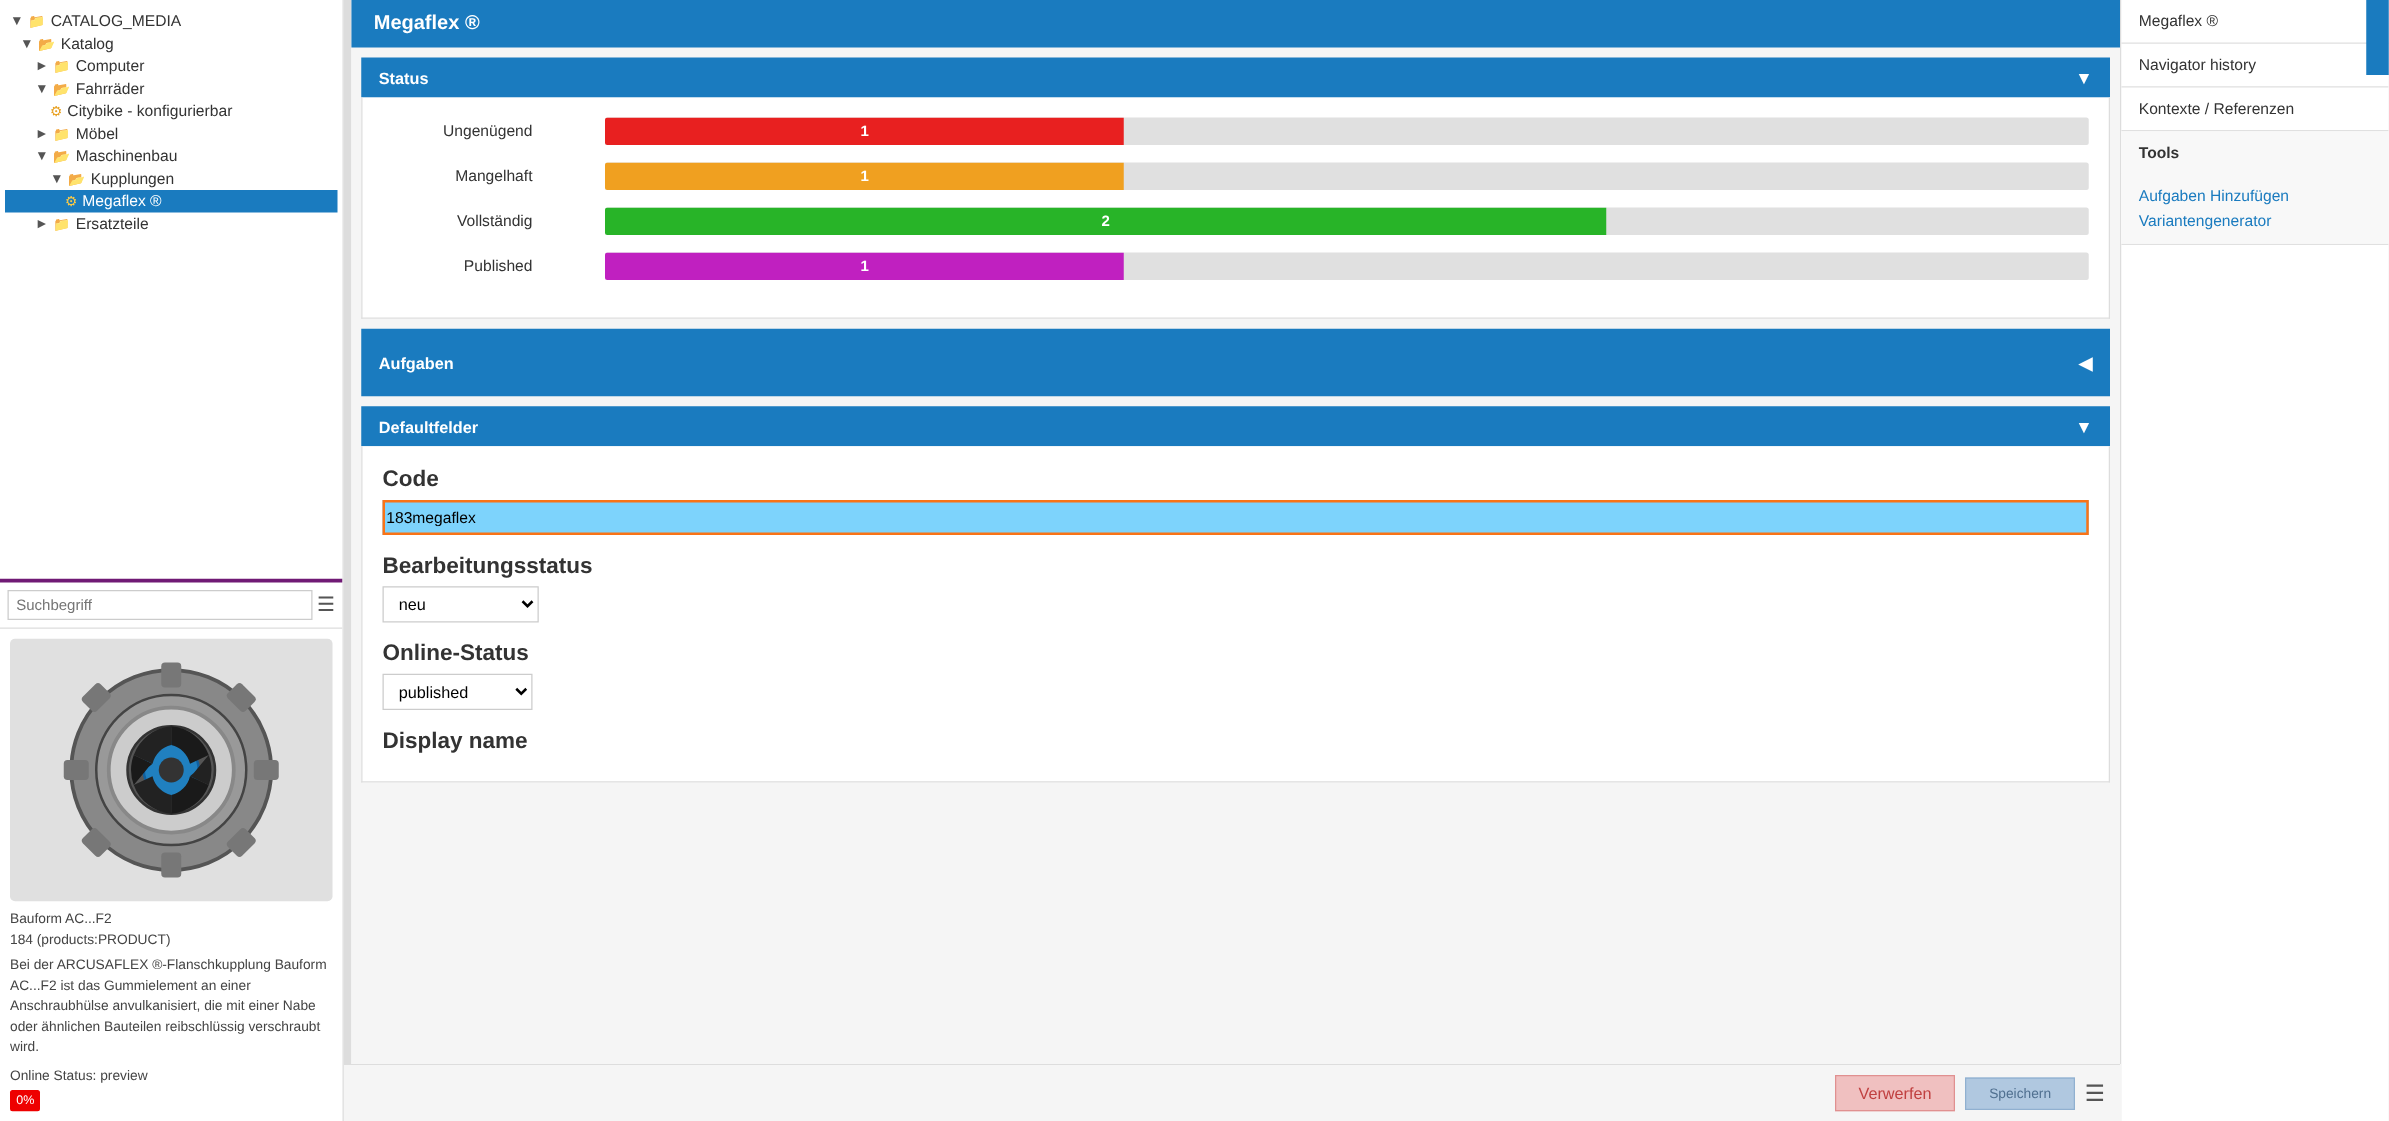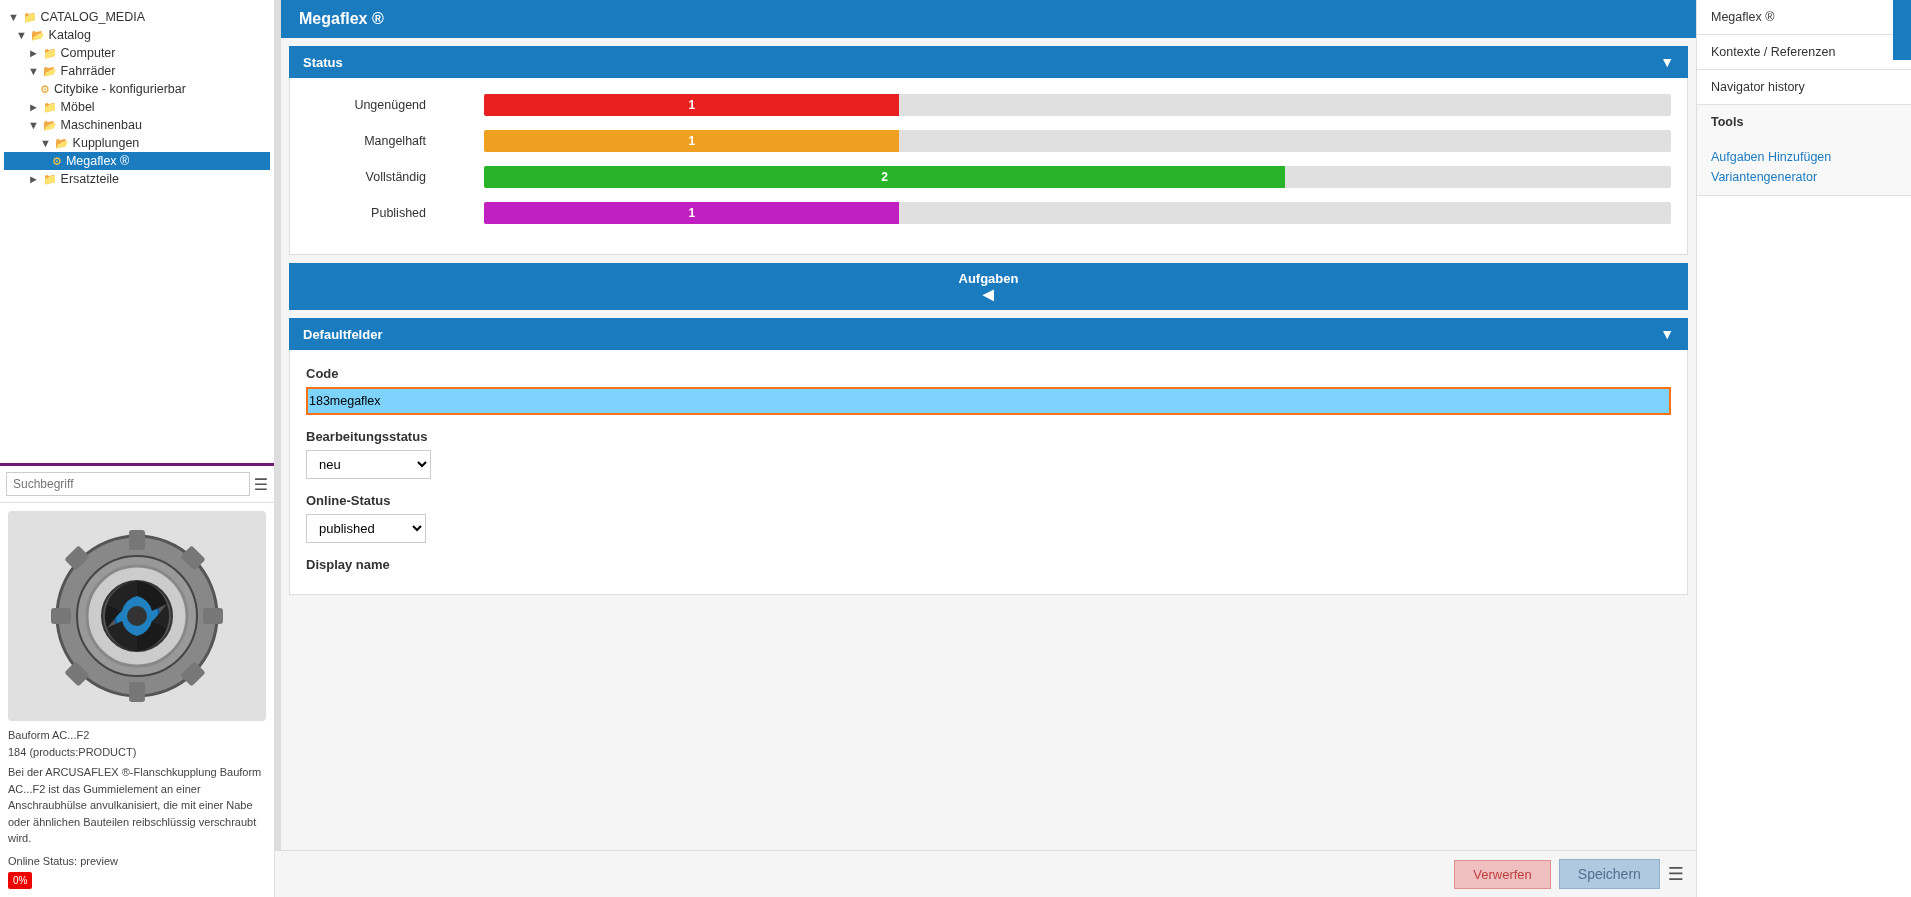--- a/index.html
+++ b/index.html
@@ -164,21 +164,21 @@
       font-size: 12px;
       font-weight: bold;
     }
     .bar-red { background: #e82020; }
     .bar-orange { background: #f0a020; }
     .bar-green { background: #28b428; }
     .bar-purple { background: #c020c0; }
 
     
     .field-label {
-      font-size: 13px;
+      font-size: 18px;
       font-weight: bold;
       color: #333;
       margin-bottom: 6px;
     }
     .field-input {
       width: 100%;
       padding: 5px 1px;
       border: 2px solid #f97316;
       font-size: 12.5px;
       margin-bottom: 14px;
@@ -215,21 +215,21 @@
       border: 1px solid #e09090;
       padding: 6px 18px;
       font-size: 13px;
       cursor: pointer;
     }
     .btn-speichern {
       background: #b0c8e0;
       color: #507090;
       border: 1px solid #90b0d0;
       padding: 6px 18px;
-      font-size: 14px;
+      font-size: 11px;
       cursor: pointer;
     }
     .btn-menu {
       background: none;
       border: none;
       font-size: 18px;
       cursor: pointer;
       color: #555;
     }
 
@@ -275,29 +275,28 @@
       width: 18px;
       height: 60px;
       background: #1a7bbf;
       z-index: 200;
     }
 
     
     .section-header-collapsed {
       background: #1a7bbf;
       color: #fff;
-      padding: 8px 14px;
+      padding: 19px 14px;
       font-size: 13px;
       font-weight: bold;
       display: flex;
       align-items: center;
       justify-content: space-between;
       cursor: pointer;
       margin-bottom: 8px;
-      flex-direction: column;
     }
     .section-header-collapsed .chevron-left { font-size: 14px; color: #fff; }
   </style>
 </head>
 <body>
 
 <div id="left-sidebar">
   <div id="tree-area">
 
   <div class="tree-item indent-0">
@@ -471,24 +470,24 @@
 
   <div style="height:50px;"></div>
 </div>
 
 <div id="right-sidebar">
 
 <div class="right-section">
       <div class="right-section-header">Megaflex ®</div>
     </div>
     <div class="right-section">
+      <div class="right-section-header">Navigator history</div>
+    </div>
+    <div class="right-section">
       <div class="right-section-header">Kontexte / Referenzen</div>
-    </div>
-    <div class="right-section">
-      <div class="right-section-header">Navigator history</div>
     </div>
     <div class="right-section">
       <div class="right-section-header active">Tools</div>
       <div class="right-section-body">
         <a class="right-link">Aufgaben Hinzufügen</a>
         <a class="right-link">Variantengenerator</a>
       </div>
     </div>
   </div>
 

